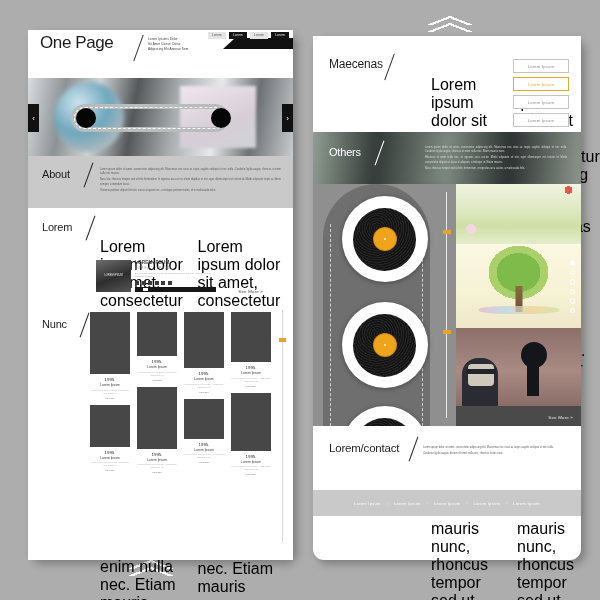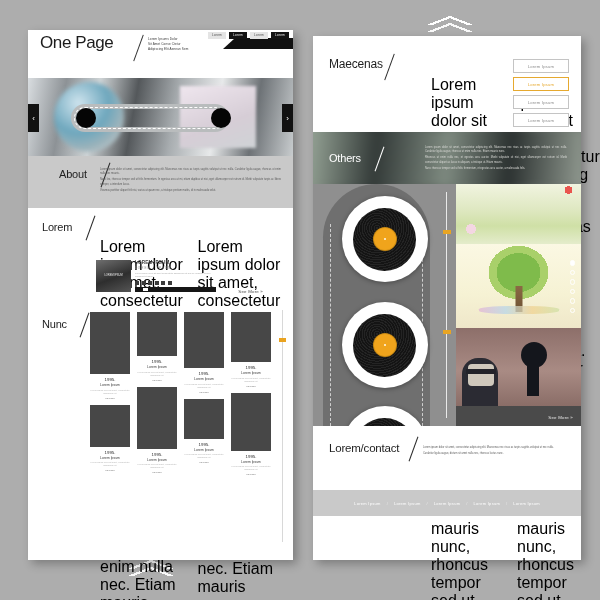--- a/index.html
+++ b/index.html
@@ -18,21 +18,21 @@
     background:
       linear-gradient(to bottom right,transparent 49%,#fff 49%,#fff 62%,transparent 62%) left/23px 100% no-repeat,
       linear-gradient(to bottom left,transparent 49%,#fff 49%,#fff 62%,transparent 62%) right/23px 100% no-repeat;
   }
   .chev::before{top:0;}
   .chev::after{top:7px;opacity:.95;}
   #chev-top{left:427px;top:16px;}
   #chev-bottom{left:128px;top:560px;}
 
   
-  .sheet{position:absolute;background:#fff;box-shadow:4px 4px 9px rgba(0,0,0,.28);}
+  .sheet{position:absolute;background:#fff;box-shadow:4px 4px 9px rgba(0,0,0,.28);border-radius:11px;}
   #page-left{left:28px;top:30px;width:265px;height:530px;}
   #page-right{left:313px;top:36px;width:268px;height:524px;}
 
   
   .l-header{position:relative;height:48px;background:#fff;}
   .logo{position:absolute;left:12px;top:4px;color:#1c1c1c;line-height:1.0;}
   .logo .l1{font-size:17px;letter-spacing:-.4px;}
   .logo .l2{font-size:17px;letter-spacing:-.4px;}
   .logo-slash{position:absolute;left:110px;top:4px;width:1px;height:28px;background:#333;transform:rotate(20deg);}
   .tagline{position:absolute;left:120px;top:7px;width:80px;}
@@ -70,21 +70,21 @@
   .hero-arrow.left{left:0;}
   .hero-arrow.right{right:0;}
 
   
   .sec-head{position:relative;display:inline-block;}
   .sec-head .txt{font-size:11px;color:#1e1e1e;letter-spacing:-.2px;}
   .sec-head .slash{position:absolute;top:-2px;width:1px;height:26px;background:#2b2b2b;transform:rotate(20deg);}
 
   
   .about{position:relative;height:52px;background:#c9c9c9;}
-  .about .sec-head{position:absolute;left:14px;top:8px;margin-left:17px;}
+  .about .sec-head{position:absolute;left:14px;top:8px;}
   .about .slash{left:46px;}
   .about .copy{position:absolute;left:72px;top:12px;right:12px;}
   .copy p{margin:0 0 2.2px 0;font-size:2.6px;line-height:1.6;color:#5b5b5b;text-align:justify;}
 
   
   .lorem{position:relative;height:98px;background:#fff;border-top:0;}
   .lorem .sec-head{position:absolute;left:14px;top:9px;}
   .lorem .slash{left:48px;}
   .lorem-cols{position:absolute;left:72px;top:14px;right:10px;display:flex;gap:12px;}
   .lorem-cols .col{flex:1;}
@@ -130,21 +130,21 @@
   .feat-btns{position:absolute;right:12px;top:23px;display:flex;flex-direction:column;gap:4px;}
   .feat-btn{border:1px solid #c4c4c4;color:#8d8d8d;font-size:4.2px;
     padding:3.5px 0;width:54px;text-align:center;letter-spacing:.2px;background:#fff;}
   .feat-btn.hl{border-color:#e6a92f;color:#e6a92f;}
 
   
   .others{position:relative;height:52px;overflow:hidden;
     background:linear-gradient(95deg,#8d9b8f 0%,#4c5550 10%,#24282a 22%,#646d68 34%,#2d3233 46%,#79837c 58%,#343a3a 70%,#8d948c 82%,#4a5250 100%);}
   .others-blur{position:absolute;inset:-6px;filter:blur(5px);
     background:linear-gradient(95deg,#9aa89a,#333a38 25%,#7e8a80 50%,#2b3130 72%,#97a096);}
-  .others .sec-head{position:absolute;left:16px;top:16px;}
+  .others .sec-head{position:absolute;left:16px;top:10px;}
   .others .sec-head .txt{color:#fff;font-size:11px;}
   .others .slash{left:50px;background:#fff;}
   .others .copy{position:absolute;left:112px;top:14px;right:14px;}
   .others .copy p{color:#d9dad6;}
 
   
   .showcase{position:relative;height:242px;display:flex;background:#9b9b9b;}
   .road{position:relative;width:143px;flex:none;background:#8f8f8f;overflow:hidden;}
   .road-inner{position:absolute;left:10px;top:0;bottom:0;right:26px;
     background:#6f6f6f;border-top-left-radius:62px;border-top-right-radius:62px;}

